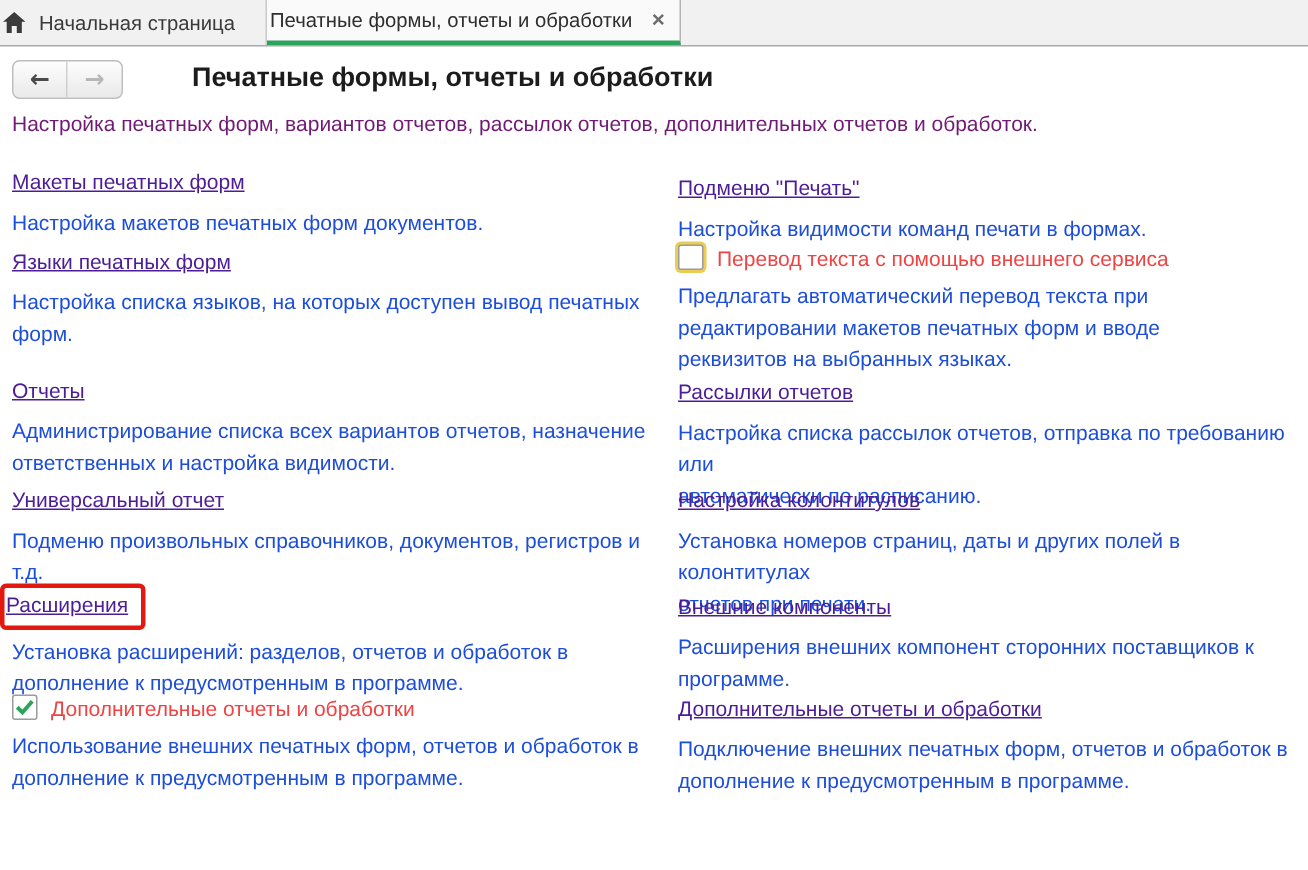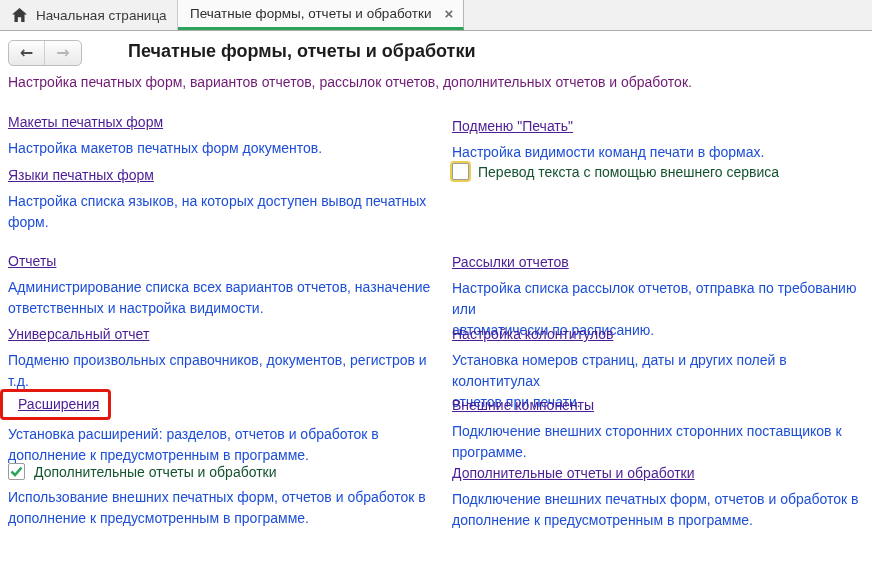--- a/index.html
+++ b/index.html
@@ -2,21 +2,21 @@
 <html><head>
 <meta charset="utf-8">
 <style>
   * { margin:0; padding:0; box-sizing:border-box; }
   html,body { width:872px; height:580px; background:#ffffff;
     font-family:"Liberation Sans", sans-serif; overflow:hidden; position:relative; }
 
   
   .tabbar { position:absolute; left:0; top:0; width:872px; height:31px;
     background:#f1f1f1; border-bottom:1px solid #ababab; display:flex; align-items:stretch; }
-  .tab { display:flex; align-items:center; gap:9px; padding:0 12px; cursor:pointer; }
+  .tab { display:flex; align-items:center; gap:9px; padding:0 2px; cursor:pointer; }
   .tab-home { width:178px; border-right:1px solid #c9c9c9; }
   .tab-label { font-size:13.5px; color:#3a3a3a; white-space:nowrap; }
   .tab-active { background:#fafafa; border-right:1px solid #b5b5b5;
     border-bottom:3px solid #2da45c; padding-right:10px; }
   .tab-active .tab-label { color:#2f2f2f; }
   .close { font-size:15px; font-weight:bold; color:#6e6e6e; margin-left:4px; line-height:1; }
   .home-ico { display:inline-flex; }
 
   
   .nav-group { position:absolute; left:8px; top:40px; height:26px; display:flex;
@@ -36,29 +36,29 @@
   .col { position:absolute; top:105px; }
   .col-left  { left:8px;   width:437px; }
   .col-right { left:452px; width:414px; }
   .item { position:absolute; left:0; width:100%; }
 
   a.link { font-size:14px; color:#4c1d95; text-decoration:underline; cursor:pointer; }
   .desc { margin-top:7px; font-size:14px; line-height:21px; color:#1d4ed8;
     white-space:pre-line; }
 
   .red-box { display:inline-block; border:3px solid #e3190f; border-radius:4px;
-    padding:3px 9px 4px 15px; margin-left:-8px; margin-top:-4px; }
+    padding:3px 9px 4px 1px; margin-left:-8px; margin-top:-4px; }
   .red-box + .desc { margin-top:4px; }
 
   .cb-row { display:flex; align-items:center; gap:9px; cursor:pointer; }
   .cb { width:17px; height:17px; background:#ffffff; border:1px solid #9b9b9b;
     border-radius:2px; display:inline-flex; align-items:center; justify-content:center;
     flex:0 0 auto; }
   .cb.focused { box-shadow:0 0 0 2px #e9cd55; }
-  .cb-label { font-size:14px; color:#14532d; }
+  .cb-label { font-size:14px; color:#ef4444; }
 </style>
 </head>
 <body>
 
 <div class="tabbar">
   <div class="tab tab-home">
     <span class="home-ico">
       <svg width="15" height="14" viewBox="0 0 16 15">
         <path d="M8 0 L16 7 L13.4 7 L13.4 15 L9.8 15 L9.8 10 L6.2 10 L6.2 15 L2.6 15 L2.6 7 L0 7 Z" fill="#3b3b3b"></path>
       </svg>
@@ -127,37 +127,40 @@
   <div class="item" style="top:12px">
     <a class="link">Подменю "Печать"</a>
     <div class="desc">Настройка видимости команд печати в формах.</div>
   </div>
 
   <div class="item" style="top:58px">
     <label class="cb-row">
       <span class="cb focused"></span>
       <span class="cb-label">Перевод текста с помощью внешнего сервиса</span>
     </label>
+    <div class="desc">Предлагать автоматический перевод текста при
+редактировании макетов печатных форм и вводе
+реквизитов на выбранных языках.</div>
   </div>
 
   <div class="item" style="top:148px">
     <a class="link">Рассылки отчетов</a>
     <div class="desc">Настройка списка рассылок отчетов, отправка по требованию или
 автоматически по расписанию.</div>
   </div>
 
   <div class="item" style="top:220px">
     <a class="link">Настройка колонтитулов</a>
     <div class="desc">Установка номеров страниц, даты и других полей в колонтитулах
 отчетов при печати.</div>
   </div>
 
   <div class="item" style="top:291px">
     <a class="link">Внешние компоненты</a>
-    <div class="desc">Подключение внешних сторонних сторонних поставщиков к
+    <div class="desc">Расширения внешних компонент сторонних поставщиков к
 программе.</div>
   </div>
 
   <div class="item" style="top:359px">
     <a class="link">Дополнительные отчеты и обработки</a>
     <div class="desc">Подключение внешних печатных форм, отчетов и обработок в
 дополнение к предусмотренным в программе.</div>
   </div>
 </div>
 

